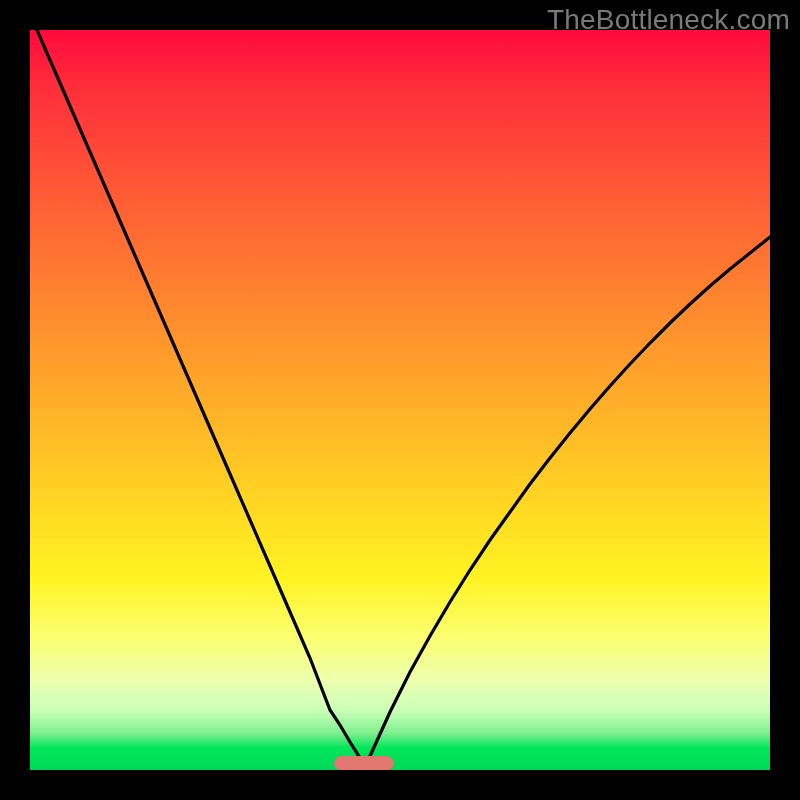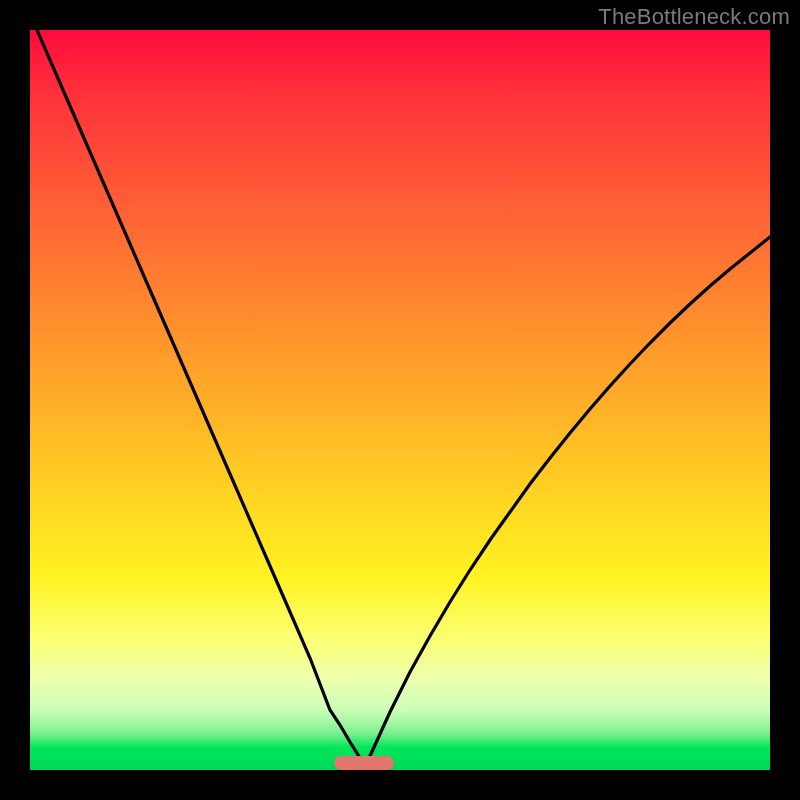--- a/index.html
+++ b/index.html
@@ -56,21 +56,21 @@
     bottom: 0;
     height: 14px;
     background: #e2776f;
     border-radius: 7px;
   }
   .watermark {
     position: absolute;
     top: 4px;
     right: 10px;
     color: #7a7a7a;
-    font-size: 22px;
+    font-size: 28px;
     font-weight: 500;
     letter-spacing: 0.2px;
     user-select: none;
   }
 </style>
 </head>
 <body>
 
 <div class="frame">
 

